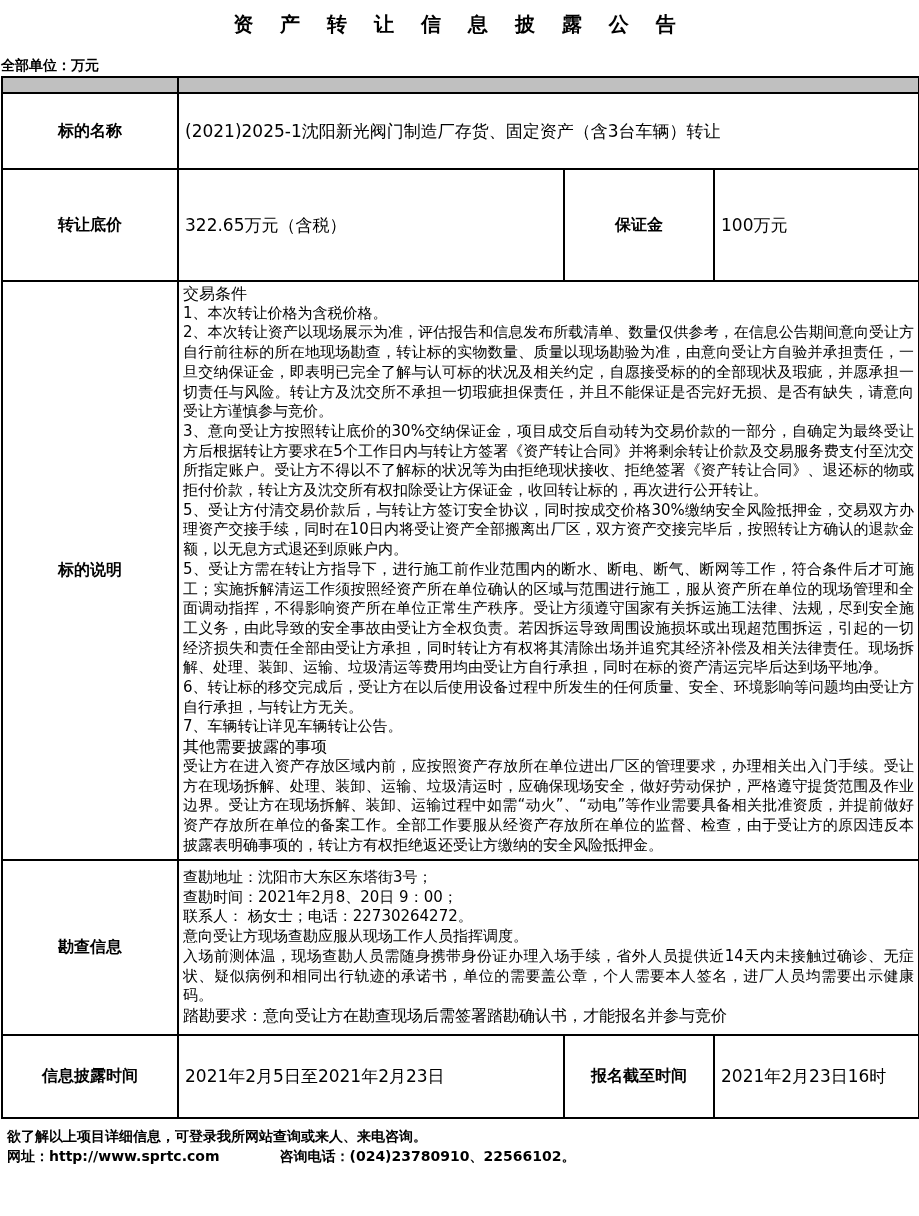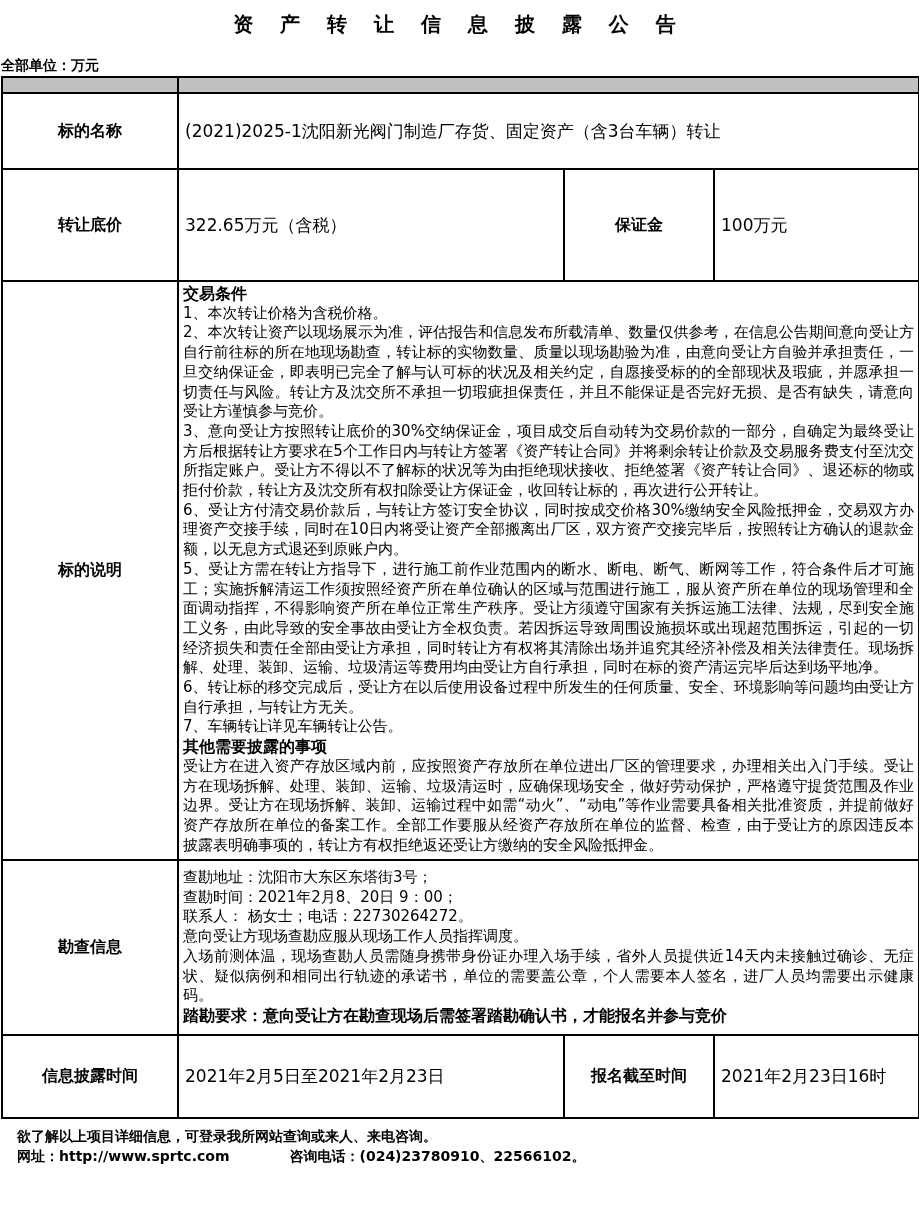--- a/index.html
+++ b/index.html
@@ -52,30 +52,30 @@
   .desc-cell {
     vertical-align: top;
     padding: 2px 4px 4px 4px;
   }
   .desc-cell p {
     font-size: 15px;
     line-height: 19.7px;
     text-align: justify;
     word-break: break-all;
   }
-  .desc-cell p.bold { font-weight: bold; font-size: 16px; }
+  .desc-cell p.bold { font-weight: normal; font-size: 16px; }
 
   tr.r-name td { height: 76px; }
   tr.r-price td { height: 112px; }
   tr.r-survey td { height: 175px; border-radius: 21px; }
   tr.r-dates td { height: 83px; }
 
   .footer {
     margin-top: 7px;
-    padding-left: 16px;
+    padding-left: 6px;
     font-size: 14px;
     font-weight: bold;
     line-height: 20px;
   }
   .footer .web-spacer { display: inline-block; width: 60px; }
 </style>
 </head>
 <body>
 
 <div class="page">
@@ -110,21 +110,21 @@
       <td class="value-center">100万元</td>
     </tr>
 
     <tr>
       <td class="label-cell">标的说明</td>
       <td class="desc-cell" colspan="3">
         <p class="bold">交易条件</p>
         <p>1、本次转让价格为含税价格。</p>
         <p>2、本次转让资产以现场展示为准，评估报告和信息发布所载清单、数量仅供参考，在信息公告期间意向受让方自行前往标的所在地现场勘查，转让标的实物数量、质量以现场勘验为准，由意向受让方自验并承担责任，一旦交纳保证金，即表明已完全了解与认可标的状况及相关约定，自愿接受标的的全部现状及瑕疵，并愿承担一切责任与风险。转让方及沈交所不承担一切瑕疵担保责任，并且不能保证是否完好无损、是否有缺失，请意向受让方谨慎参与竞价。</p>
         <p>3、意向受让方按照转让底价的30%交纳保证金，项目成交后自动转为交易价款的一部分，自确定为最终受让方后根据转让方要求在5个工作日内与转让方签署《资产转让合同》并将剩余转让价款及交易服务费支付至沈交所指定账户。受让方不得以不了解标的状况等为由拒绝现状接收、拒绝签署《资产转让合同》、退还标的物或拒付价款，转让方及沈交所有权扣除受让方保证金，收回转让标的，再次进行公开转让。</p>
-        <p>6、受让方付清交易价款后，与转让方签订安全协议，同时按成交价格30%缴纳安全风险抵押金，交易双方办理资产交接手续，同时在10日内将受让资产全部搬离出厂区，双方资产交接完毕后，按照转让方确认的退款金额，以无息方式退还到原账户内。</p>
+        <p>5、受让方付清交易价款后，与转让方签订安全协议，同时按成交价格30%缴纳安全风险抵押金，交易双方办理资产交接手续，同时在10日内将受让资产全部搬离出厂区，双方资产交接完毕后，按照转让方确认的退款金额，以无息方式退还到原账户内。</p>
         <p>5、受让方需在转让方指导下，进行施工前作业范围内的断水、断电、断气、断网等工作，符合条件后才可施工；实施拆解清运工作须按照经资产所在单位确认的区域与范围进行施工，服从资产所在单位的现场管理和全面调动指挥，不得影响资产所在单位正常生产秩序。受让方须遵守国家有关拆运施工法律、法规，尽到安全施工义务，由此导致的安全事故由受让方全权负责。若因拆运导致周围设施损坏或出现超范围拆运，引起的一切经济损失和责任全部由受让方承担，同时转让方有权将其清除出场并追究其经济补偿及相关法律责任。现场拆解、处理、装卸、运输、垃圾清运等费用均由受让方自行承担，同时在标的资产清运完毕后达到场平地净。</p>
         <p>6、转让标的移交完成后，受让方在以后使用设备过程中所发生的任何质量、安全、环境影响等问题均由受让方自行承担，与转让方无关。</p>
         <p>7、车辆转让详见车辆转让公告。</p>
         <p class="bold">其他需要披露的事项</p>
         <p>受让方在进入资产存放区域内前，应按照资产存放所在单位进出厂区的管理要求，办理相关出入门手续。受让方在现场拆解、处理、装卸、运输、垃圾清运时，应确保现场安全，做好劳动保护，严格遵守提货范围及作业边界。受让方在现场拆解、装卸、运输过程中如需“动火”、“动电”等作业需要具备相关批准资质，并提前做好资产存放所在单位的备案工作。全部工作要服从经资产存放所在单位的监督、检查，由于受让方的原因违反本披露表明确事项的，转让方有权拒绝返还受让方缴纳的安全风险抵押金。</p>
       </td>
     </tr>
 
     <tr class="r-survey">
       <td class="label-cell">勘查信息</td>

